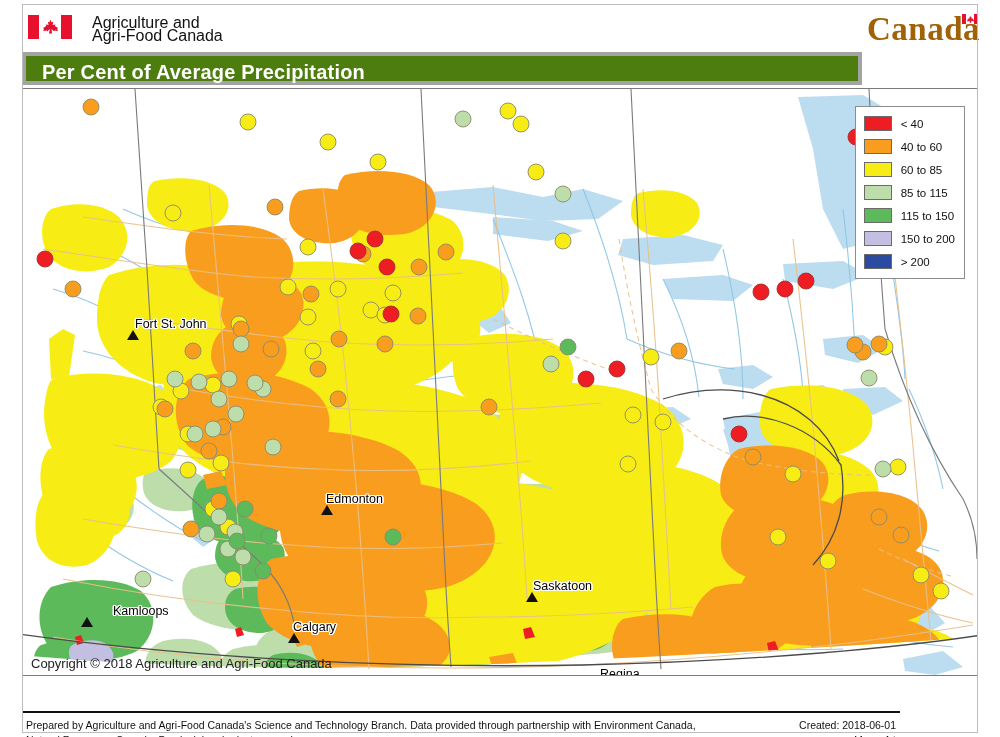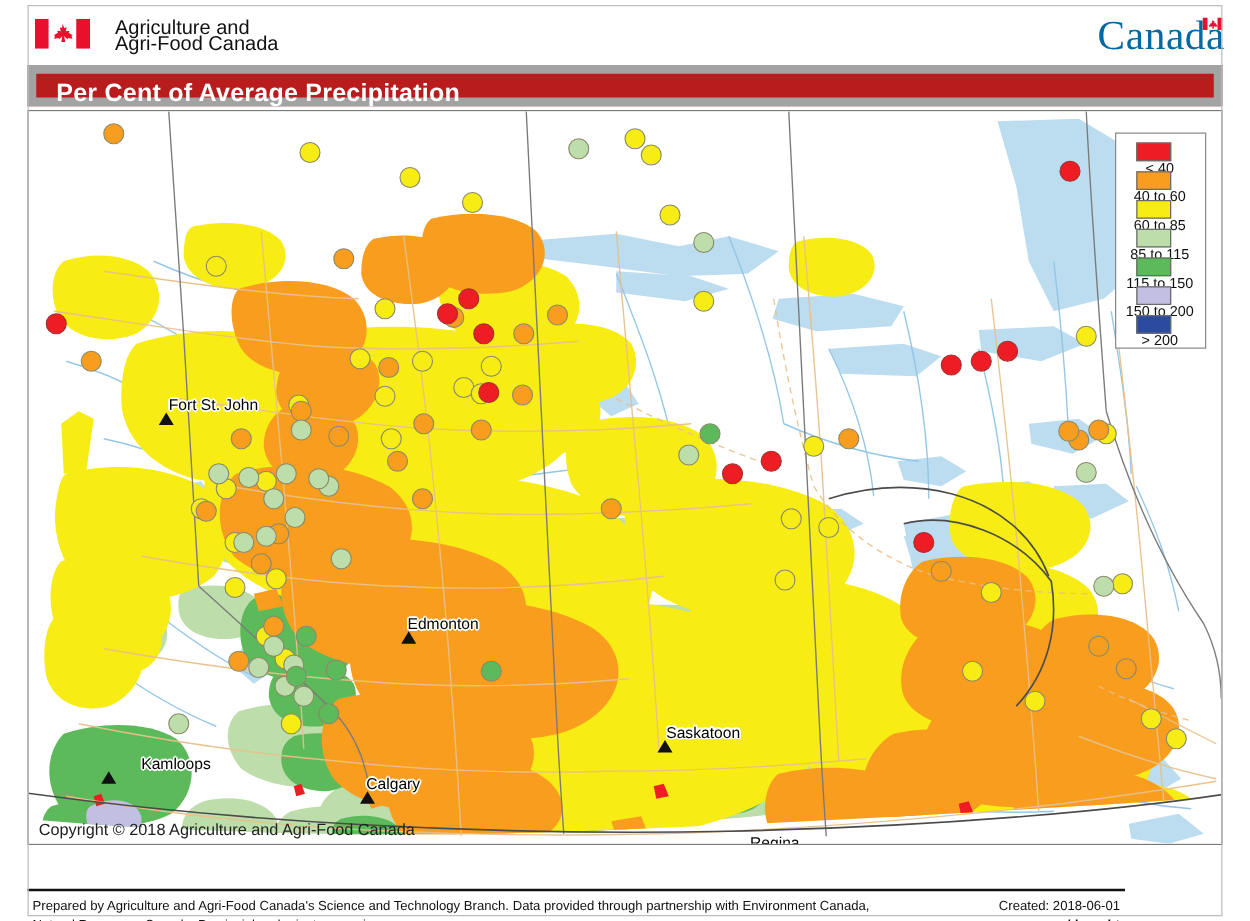--- a/index.html
+++ b/index.html
@@ -5,37 +5,37 @@
   html,body{margin:0;padding:0;background:#ffffff;}
   body{width:1000px;height:737px;font-family:"Liberation Sans",sans-serif;overflow:hidden;}
   #page{position:relative;width:1000px;height:737px;background:#ffffff;box-sizing:border-box;}
 
   
   #header{position:absolute;left:0;top:0;width:1000px;height:52px;background:#fff;}
   #flag{position:absolute;left:28px;top:15px;width:44px;height:24px;}
   #dept-en{position:absolute;left:92px;top:16px;font-size:16px;line-height:13px;color:#111;white-space:pre-line;}
   #dept-fr{position:absolute;left:200px;top:16px;font-size:11.5px;line-height:13px;color:#111;white-space:pre-line;}
   #wordmark{position:absolute;right:22px;top:10px;height:34px;display:flex;align-items:flex-end;}
-  #wordmark .cw{font-family:"Liberation Serif",serif;font-size:33px;letter-spacing:.5px;color:#0369a1;line-height:30px;}
+  #wordmark .cw{font-family:"Liberation Serif",serif;font-size:33px;letter-spacing:.5px;color:#a16207;line-height:30px;font-weight:bold;}
   #wordmark .cwflag{width:16px;height:10px;margin-left:-18px;margin-bottom:20px;position:relative;}
 
   
-  #titlebar{position:absolute;left:22px;top:52px;width:956px;height:33px;background:#b91c1c;border:7px solid #a3a3a3;box-sizing:border-box;}
+  #titlebar{position:absolute;left:22px;top:52px;width:840px;height:33px;background:#4d7c0f;border:4px solid #a3a3a3;box-sizing:border-box;}
   #title{position:absolute;left:16px;top:5px;font-size:20px;font-weight:bold;color:#fff;letter-spacing:.2px;}
   #subtitle{position:absolute;right:16px;top:9px;font-size:13.5px;color:#f2f2f2;}
 
   
   #mapframe{position:absolute;left:22px;top:88px;width:956px;height:588px;border:1px solid #7a7a7a;box-sizing:border-box;overflow:hidden;background:#ffffff;}
   #mapsvg{position:absolute;left:0;top:0;width:954px;height:586px;display:block;}
 
   #copyright{position:absolute;left:8px;bottom:4px;font-size:13px;color:#222;z-index:30;}
 
   
   #legend{position:absolute;right:12px;top:17px;background:#fff;border:1px solid #8c8c8c;padding:7px 9px 7px 8px;z-index:40;}
-  .lrow{display:flex;align-items:center;height:19px;margin-bottom:4px;flex-direction:column;}
+  .lrow{display:flex;align-items:center;height:19px;margin-bottom:4px;}
   .lrow:last-child{margin-bottom:0;}
   .lsw{width:28px;height:15px;border:1px solid #6b6b6b;box-sizing:border-box;margin-right:9px;flex:none;}
   .llab{font-size:11.5px;color:#111;white-space:nowrap;}
 
   
   .city{position:absolute;z-index:25;pointer-events:none;}
   .city .cname{position:absolute;font-size:12.5px;color:#000;white-space:nowrap;
      text-shadow:1.4px 0 #fff,-1.4px 0 #fff,0 1.4px #fff,0 -1.4px #fff,1px 1px #fff,-1px -1px #fff,1px -1px #fff,-1px 1px #fff;}
   .city .ctri{position:absolute;width:0;height:0;border-left:6px solid transparent;border-right:6px solid transparent;border-bottom:10px solid #111;}
 

